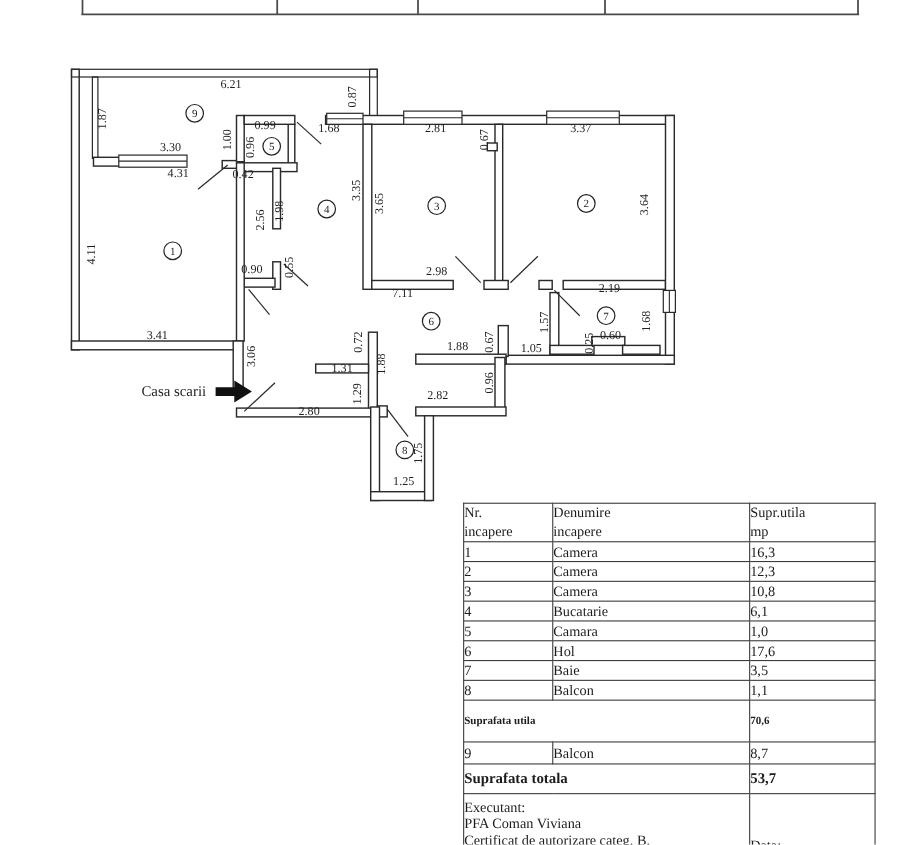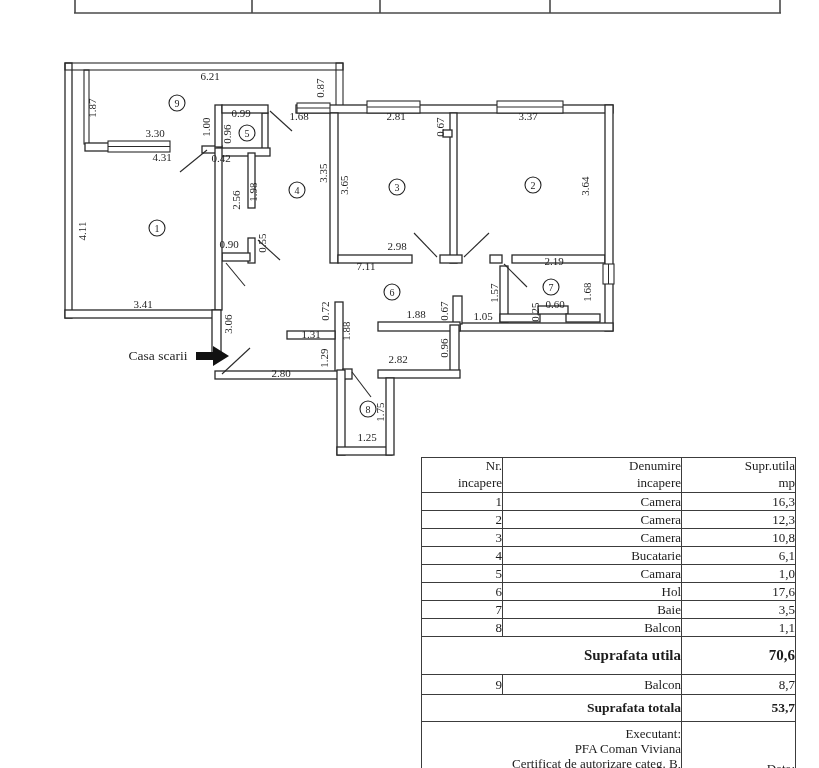--- a/index.html
+++ b/index.html
@@ -10,25 +10,25 @@
   .rail{fill:none;stroke:#2a2a2a;stroke-width:1.1;}
   .win{fill:#fff;stroke:#2a2a2a;stroke-width:1.1;}
   .winline{stroke:#2a2a2a;stroke-width:1;}
   .door{stroke:#2a2a2a;stroke-width:1.1;fill:none;}
   .dim{font-size:11px;}
   .roomnum{font-size:10px;}
   .stairs{font-size:13.5px;}
   .strip{stroke:#4a4a4a;stroke-width:1.6;}
   table.sched{position:absolute;left:421px;top:457px;width:374px;border-collapse:collapse;
         table-layout:fixed;font-size:13px;color:#1c1c1c;}
-  table.sched td,table.sched th{border:1.6px solid #3c3c3c;text-align:right;padding:0;
+  table.sched td,table.sched th{border:1.6px solid #3c3c3c;text-align:left;padding:0;
         font-weight:normal;overflow:hidden;}
   tr.hdr th{height:34px;line-height:1.3;}
   tr.r td{height:17px;}
-  tr.sub td{height:37px;font-weight:bold;font-size:15px;}
+  tr.sub td{height:37px;font-weight:bold;font-size:10px;}
   tr.balc td{height:19px;}
   tr.tot td{height:26px;font-weight:bold;font-size:13.5px;font-family:Liberation Serif, serif;}
   td.mlabel{padding-left:81px;}
   tr.exe td{height:84px;vertical-align:top;line-height:15px;padding-top:4px;}
   tr.exe td.datacell{vertical-align:middle;}
 </style>
 </head>
 <body>
 
 <div class="page">

